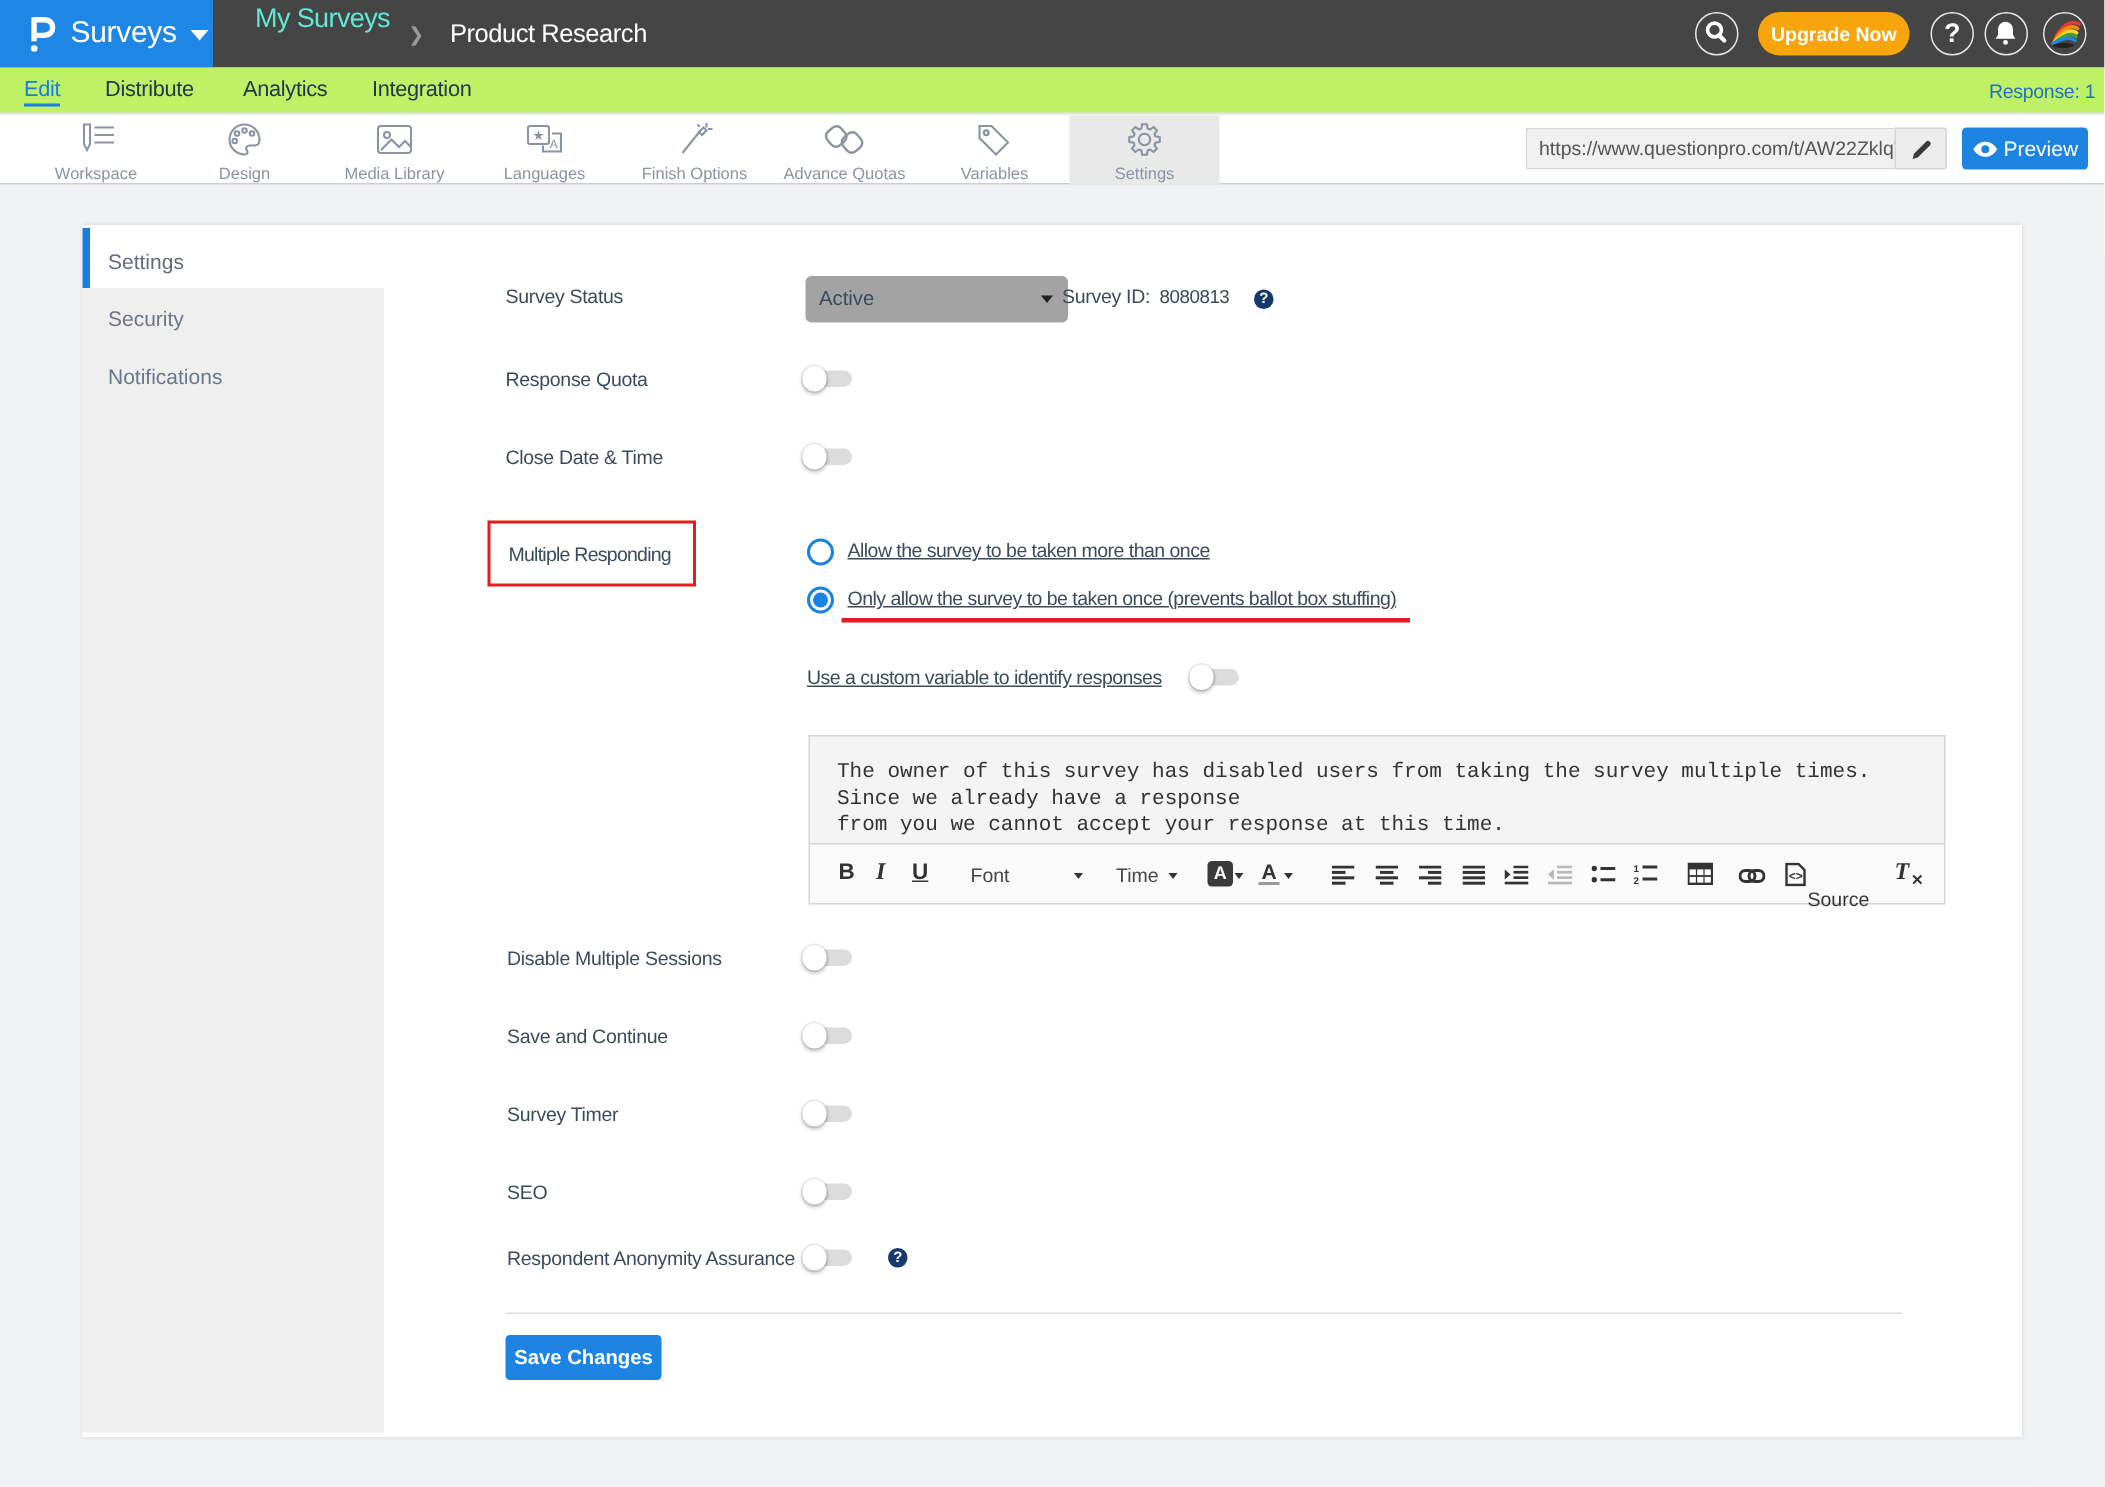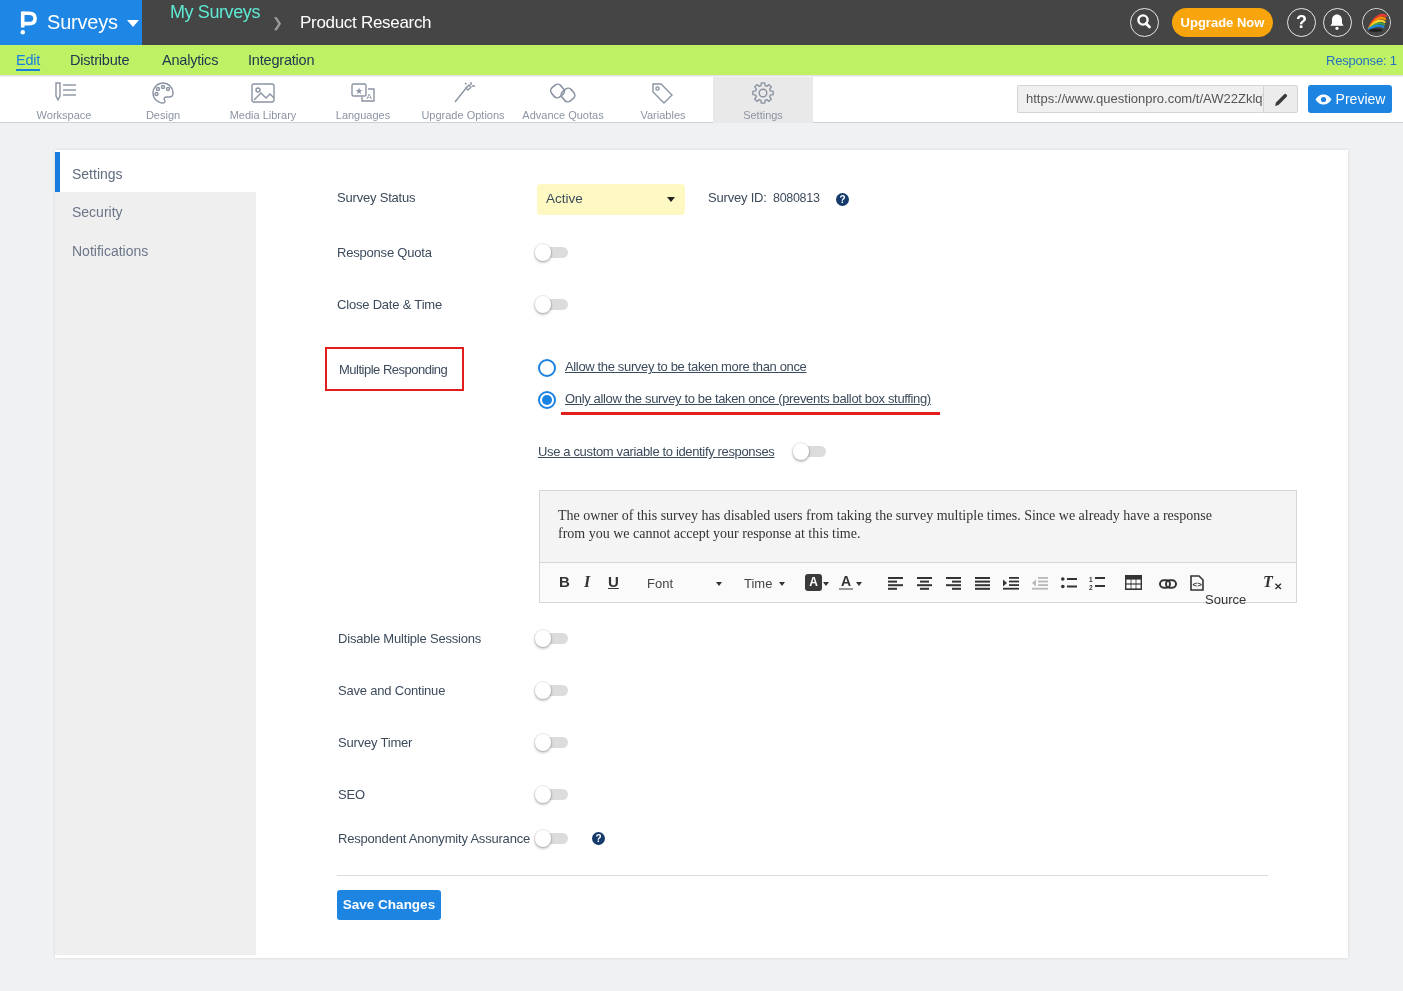--- a/index.html
+++ b/index.html
@@ -38,40 +38,40 @@
   #card { position:absolute; left:55px; top:150px; width:1293px; height:808px; background:#fff; box-shadow:0 0 3px rgba(0,0,0,0.12); }
   #side-active { position:absolute; left:0px; top:1.5px; width:201px; height:40.5px; background:#fff; border-left:5px solid #1a7ee0; }
   #side-active span { position:absolute; left:12px; top:14px; font-size:14px; color:#5f6b7e; }
   #sidegray { position:absolute; left:0px; top:42px; width:201px; height:763px; background:#efefef; }
   .sideitem { position:absolute; left:17px; font-size:14px; color:#6b7689; }
 
   
   .flabel { position:absolute; font-size:13px; letter-spacing:-0.2px; color:#3c4b5c; }
 
   
-  #dd { position:absolute; left:482px; top:33.5px; width:148px; height:31px; background:#fef9c3; border-radius:4px; }
+  #dd { position:absolute; left:482px; top:33.5px; width:175px; height:31px; background:#a3a3a3; border-radius:4px; }
   #dd .t { position:absolute; left:9px; top:7.5px; font-size:13.5px; color:#3c4b5c; }
   #dd .c { position:absolute; right:10px; top:13px; width:0; height:0; border-left:4.2px solid transparent; border-right:4.2px solid transparent; border-top:5.5px solid #222; }
 
   
   .toggle { position:absolute; width:31px; height:10.5px; background:#dcdcdc; border-radius:6px; }
   .toggle::before { content:''; position:absolute; left:-2.5px; top:-3px; width:16.5px; height:16.5px; background:#fff; border-radius:50%; box-shadow:0 0 0 1px rgba(0,0,0,0.07), 0 1.5px 3px rgba(0,0,0,0.3); }
 
   
   .radio { position:absolute; width:18px; height:18px; border:2px solid #1a82e2; border-radius:50%; background:#fff; }
   .radio.sel::after { content:''; position:absolute; left:2px; top:2px; width:10px; height:10px; border-radius:50%; background:#1a82e2; }
   .rlabel { position:absolute; font-size:13px; letter-spacing:-0.35px; color:#3c4b5c;text-decoration:underline; }
 
   .helpicon { position:absolute; width:13px; height:13px; border-radius:50%; background:#14396b; color:#fff; font-size:10px; font-weight:bold; text-align:center; line-height:13px; }
 
   #redbox { position:absolute; left:270px; top:197px; width:139px; height:44px; border:2.8px solid #e21d1d; }
   #redline { position:absolute; left:506px; top:261.5px; width:379px; height:3.5px; background:#e21d1d; }
 
   
-  #edmsg { position:absolute; left:484px; top:340px; width:758px; height:72px; background:#f4f4f4; border:1px solid #d6d6d6; border-bottom:none; font-family:Liberation Serif, serif; font-size:14px; color:#333; padding:16px 4px 0 18px; line-height:17.5px; }
+  #edmsg { position:absolute; left:484px; top:340px; width:758px; height:72px; background:#f4f4f4; border:1px solid #d6d6d6; border-bottom:none; font-family:Liberation Mono, monospace; font-size:14px; color:#333; padding:16px 4px 0 18px; line-height:17.5px; }
   #edbar { position:absolute; left:484px; top:412px; width:758px; height:41px; background:#fafafa; border:1px solid #d6d6d6; }
 
   
   #edbar .eb { position:absolute; font-weight:bold; color:#333; font-size:15px; top:10px; }
   #edbar .lbltxt { position:absolute; top:13px; font-size:13px; color:#444; }
   #edbar .dcaret { position:absolute; top:19px; width:0; height:0; border-left:3.5px solid transparent; border-right:3.5px solid transparent; border-top:4.5px solid #333; }
   #edbar svg { position:absolute; }
   #abg { position:absolute; left:265px; top:11px; width:17px; height:17px; background:#3a3a3a; border-radius:3px; color:#fff; font-weight:bold; font-size:12px; text-align:center; line-height:17px; }
   #acol { position:absolute; left:299px; top:10px; width:14px; font-weight:bold; font-size:14px; color:#333; text-align:center; border-bottom:2.5px solid #999; height:17px; }
 
@@ -178,21 +178,21 @@
     <div class="lbl">Languages</div>
   </div>
   <div class="titem" style="left:413px;">
     <svg width="28" height="24" viewBox="0 0 28 24">
         <g fill="none" stroke="#8b94a3" stroke-width="1.4">
           <path d="M18,6 L6,21"></path>
           <path d="M20,4 l2,2 l-3,3 l-2,-2 z"></path>
           <path d="M22,1 v3 M26,5 h-3 M16,2 l1.5,1.5"></path>
         </g>
       </svg>
-    <div class="lbl">Upgrade Options</div>
+    <div class="lbl">Finish Options</div>
   </div>
   <div class="titem" style="left:513px;">
     <svg width="30" height="24" viewBox="0 0 30 24">
         <g fill="none" stroke="#8b94a3" stroke-width="1.6">
           <rect x="3.5" y="4" width="12" height="12" rx="4" transform="rotate(-40 9.5 10)"></rect>
           <rect x="14" y="8" width="12" height="12" rx="4" transform="rotate(-40 20 14)"></rect>
         </g>
       </svg>
     <div class="lbl">Advance Quotas</div>
   </div>

